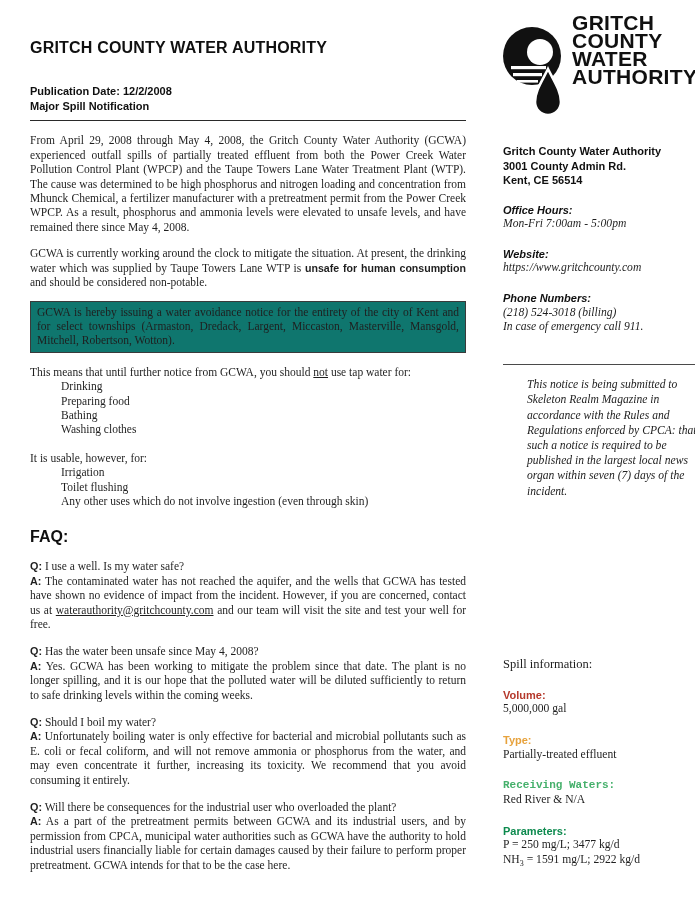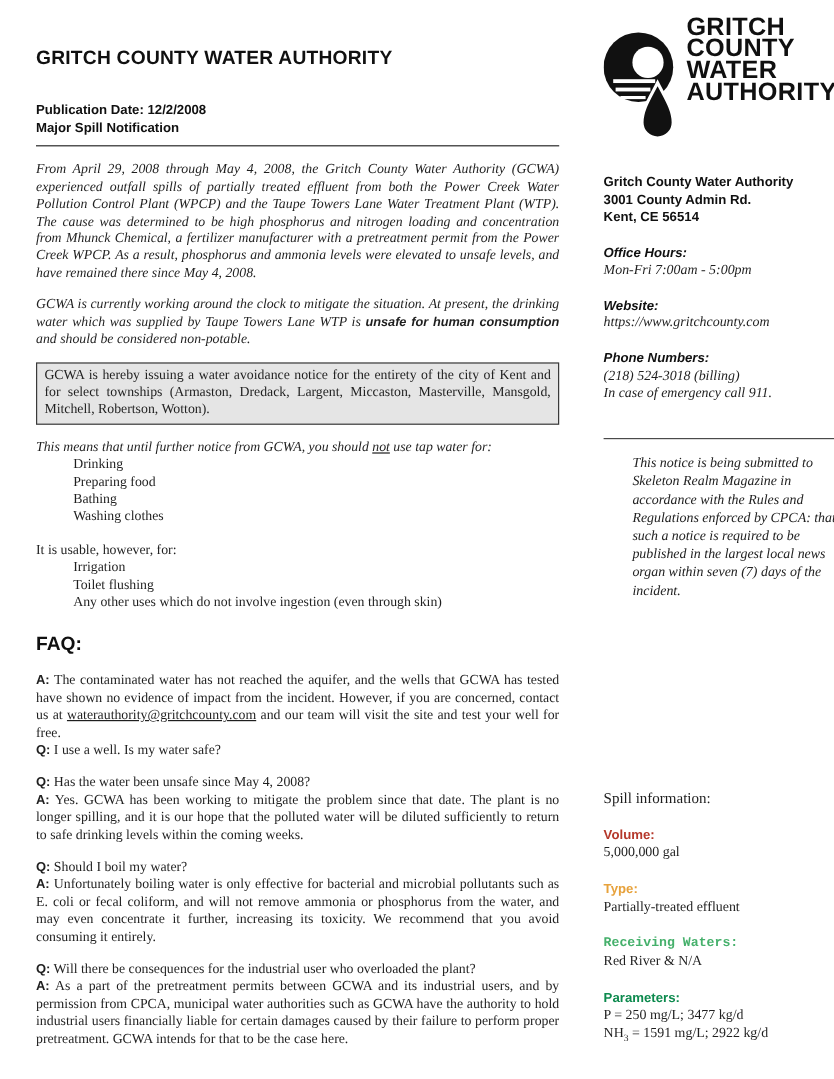--- a/index.html
+++ b/index.html
@@ -11,24 +11,24 @@
   .right-col { width:195px; flex:0 0 195px; }
 
   
   .doc-title { font-family:"Liberation Sans", sans-serif; font-weight:bold;
                font-size:16px; line-height:19.5px; letter-spacing:.2px; color:#101010; }
   .pub-block { margin-top:27px; font-family:"Liberation Sans", sans-serif;
                font-weight:bold; font-size:11px; line-height:14.5px; color:#101010; }
   .header-rule { border-top:1.4px solid #2a2a2a; margin-top:7px; }
 
   .body-text { font-size:11.5px; line-height:14.4px; text-align:justify; color:#1f1f1f; }
-  .para { margin-top:12px;font-style:italic; }
+  .para { margin-top:12px; }
   .bold-sans { font-family:"Liberation Sans", sans-serif; font-weight:bold; font-size:10.6px; }
 
-  .notice-box { margin-top:11px; background:#e5e5e5; border:1px solid #3a3a3a;
+  .notice-box { margin-top:11px; background:#0f766e; border:1px solid #3a3a3a;
                 padding:3px 6px 4px 6px; }
 
   .plain-list { list-style:none; padding-left:31px; }
   .plain-list li { line-height:14.4px; }
   .gap-sm { margin-top:14px; }
 
   .faq-heading { margin-top:20px; font-family:"Liberation Sans", sans-serif;
                  font-weight:bold; font-size:16px; color:#101010; }
   .faq-block { margin-top:13px; }
   .qa-label { font-family:"Liberation Sans", sans-serif; font-weight:bold; font-size:10.8px; }
@@ -89,22 +89,22 @@
 
     <ul class="plain-list body-text">
       <li>Irrigation</li>
       <li>Toilet flushing</li>
       <li>Any other uses which do not involve ingestion (even through skin)</li>
     </ul>
 
     <div class="faq-heading">FAQ:</div>
 
     <div class="faq-block body-text">
+      <div><span class="qa-label">Q:</span> <span>I use a well. Is my water safe?</span></div>
       <div><span class="qa-label">A:</span> <span>The contaminated water has not reached the aquifer, and the wells that GCWA has tested have shown no evidence of impact from the incident. However, if you are concerned, contact us at </span><span class="email-link">waterauthority@gritchcounty.com</span><span> and our team will visit the site and test your well for free.</span></div>
-      <div><span class="qa-label">Q:</span> <span>I use a well. Is my water safe?</span></div>
     </div>
 
     <div class="faq-block body-text">
       <div><span class="qa-label">Q:</span> <span>Has the water been unsafe since May 4, 2008?</span></div>
       <div><span class="qa-label">A:</span> <span>Yes. GCWA has been working to mitigate the problem since that date. The plant is no longer spilling, and it is our hope that the polluted water will be diluted sufficiently to return to safe drinking levels within the coming weeks.</span></div>
     </div>
 
     <div class="faq-block body-text">
       <div><span class="qa-label">Q:</span> <span>Should I boil my water?</span></div>
       <div><span class="qa-label">A:</span> <span>Unfortunately boiling water is only effective for bacterial and microbial pollutants such as E. coli or fecal coliform, and will not remove ammonia or phosphorus from the water, and may even concentrate it further, increasing its toxicity. We recommend that you avoid consuming it entirely.</span></div>

